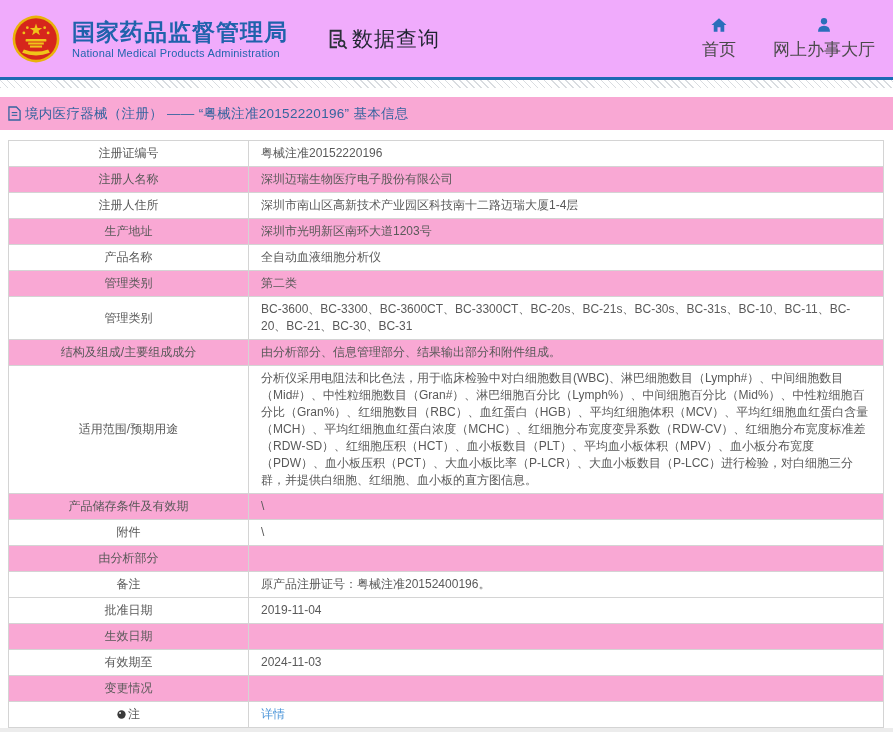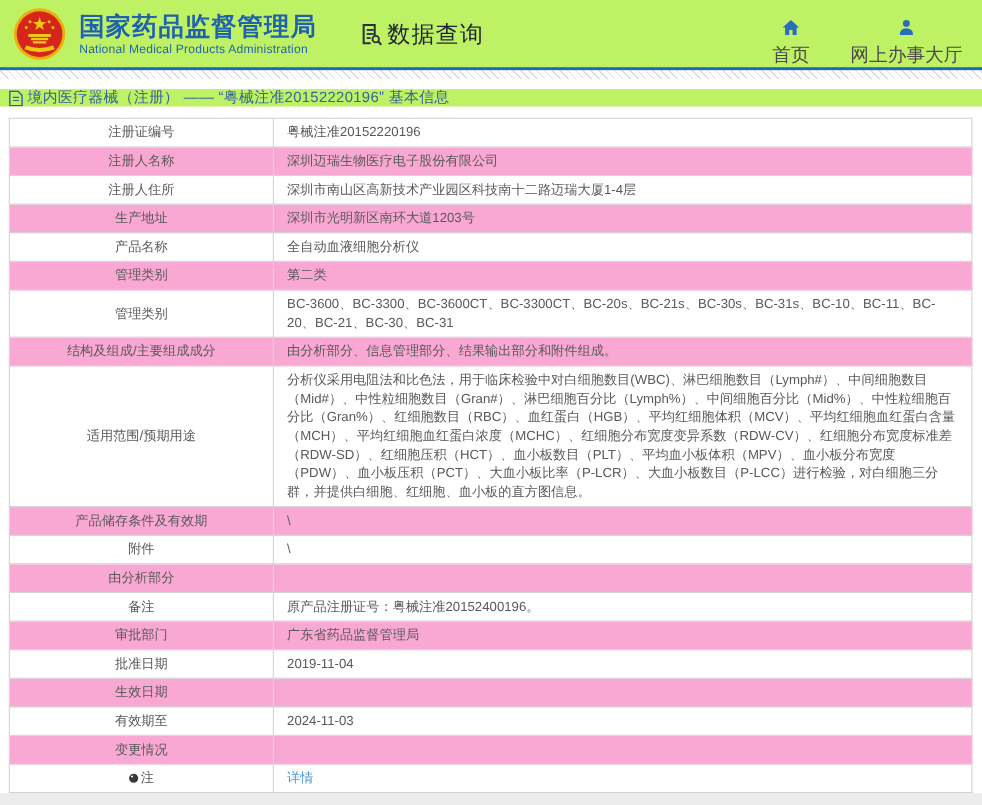--- a/index.html
+++ b/index.html
@@ -6,21 +6,21 @@
   html, body { width: 893px; height: 732px; overflow: hidden; }
   body {
     font-family: "Liberation Sans", "DejaVu Sans", sans-serif;
     background: #ececec;
     color: #595959;
   }
   .page { background: #ffffff; width: 893px; }
 
   
   .header {
-    height: 61px; background: #bef264;
+    height: 77px; background: #f0abfc;
     display: flex; align-items: center; position: relative;
     padding-left: 10px;
   }
   .logo { width: 52px; height: 52px; flex: 0 0 auto; }
   .brand { margin-left: 10px; }
   .brand-title {
     color: #2062ac; font-size: 23px; font-weight: bold; letter-spacing: 1px;
     line-height: 26px;
   }
   .brand-sub {
@@ -50,21 +50,21 @@
     background: repeating-linear-gradient(
       45deg,
       #d9dce0 0px, #d9dce0 1px,
       #ffffff 1px, #ffffff 5px
     );
   }
   .gap-white { height: 9px; background: #ffffff; }
 
   
   .breadcrumb {
-    height: 16px; background: #bef264;
+    height: 33px; background: #f9a8d4;
     display: flex; align-items: center; padding-left: 8px;
   }
   .breadcrumb svg { width: 13px; height: 15px; flex: 0 0 auto; }
   .breadcrumb-text {
     color: #35649f; font-size: 13.5px; margin-left: 4px; letter-spacing: 0.3px;
   }
   .gap-white2 { height: 10px; background: #ffffff; }
 
   
   .table-wrap { padding: 0 9px 0 8px; background: #ffffff; }
@@ -203,24 +203,20 @@
     <td class="value-cell">\</td>
   </tr>
           <tr class="alt">
     <td class="label-cell">由分析部分</td>
     <td class="value-cell"></td>
   </tr>
           <tr>
     <td class="label-cell">备注</td>
     <td class="value-cell">原产品注册证号：粤械注准20152400196。</td>
   </tr>
-          <tr class="alt">
-    <td class="label-cell">审批部门</td>
-    <td class="value-cell">广东省药品监督管理局</td>
-  </tr>
           <tr>
     <td class="label-cell">批准日期</td>
     <td class="value-cell">2019-11-04</td>
   </tr>
           <tr class="alt">
     <td class="label-cell">生效日期</td>
     <td class="value-cell"></td>
   </tr>
           <tr>
     <td class="label-cell">有效期至</td>

